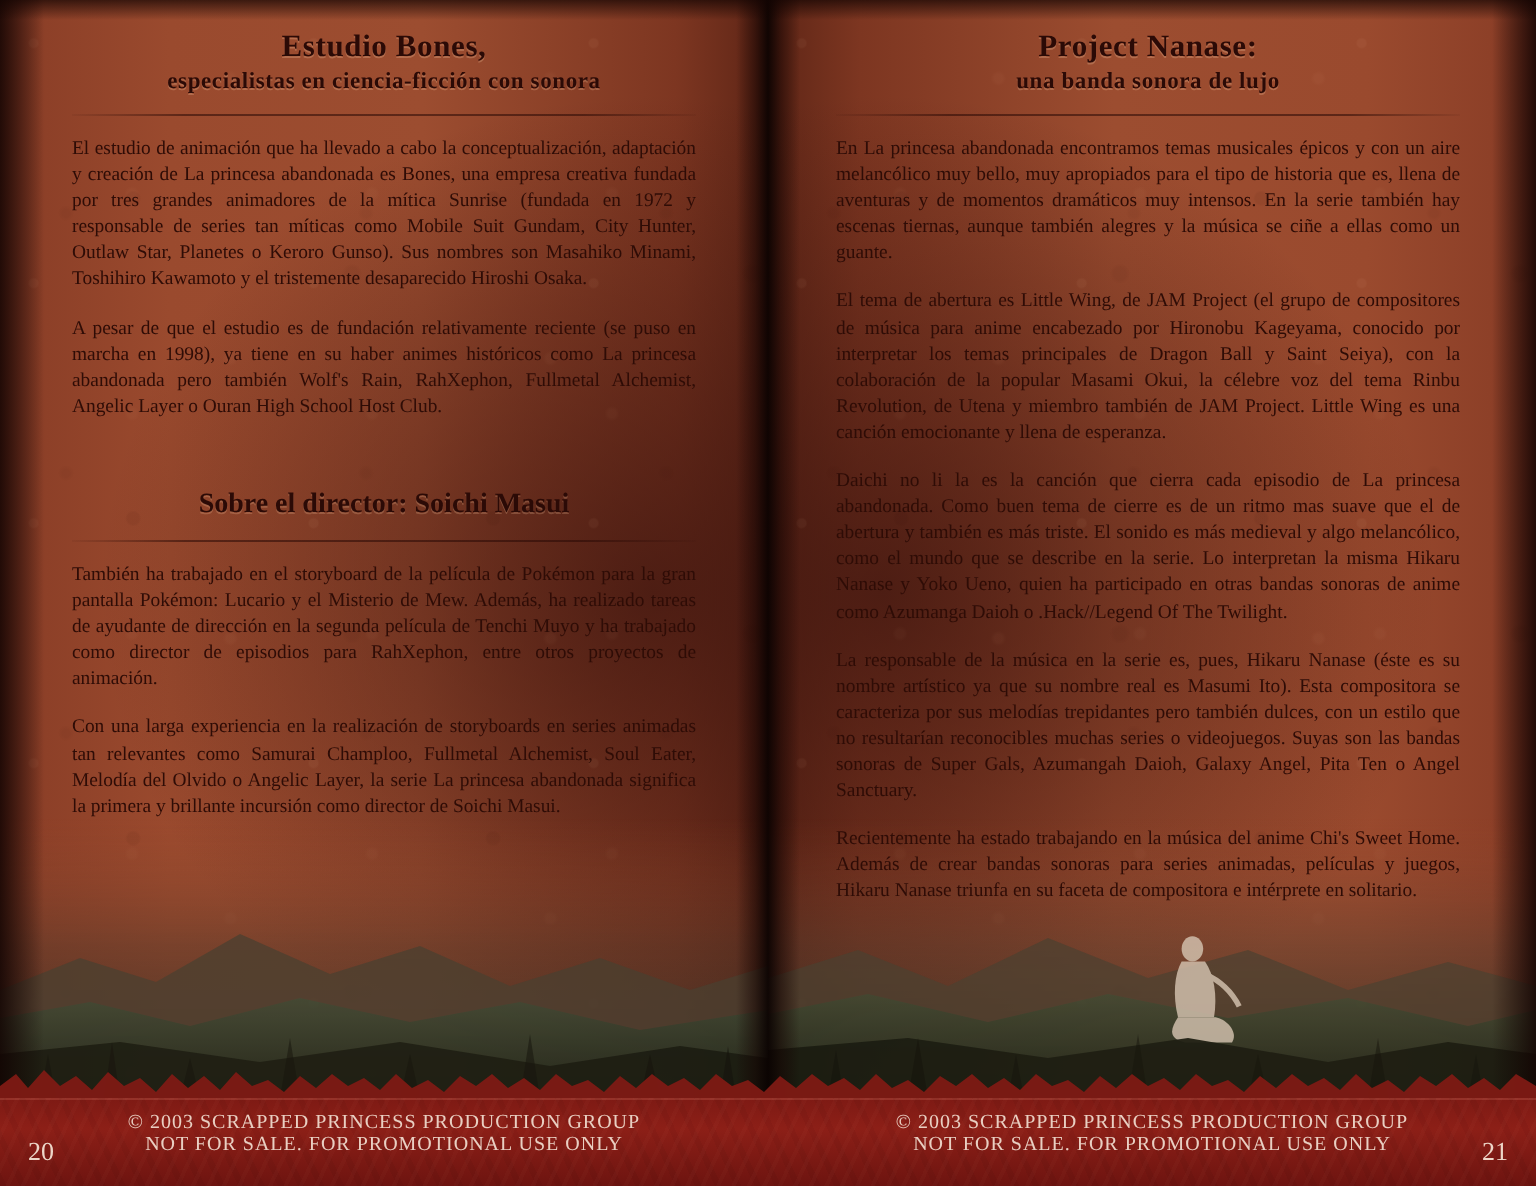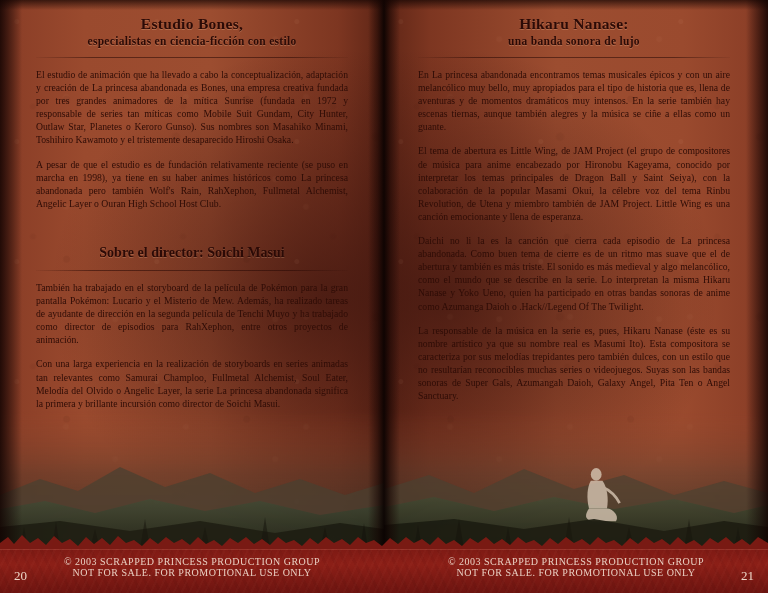--- a/index.html
+++ b/index.html
@@ -282,42 +282,43 @@
       <path d="M240 140 L245 118 L250 140 Z"></path>
       <path d="M300 140 L305 110 L310 140 Z"></path>
       <path d="M350 140 L354 118 L358 140 Z"></path>
     </g>
   </svg>
 
   <div class="col col-left">
     <div style="height:14px"></div>
     <div class="heading">
       <span class="line1">Estudio Bones,</span>
-      <span class="line2">especialistas en ciencia-ficción con estilo</span>
+      <span class="line2">especialistas en ciencia-ficción con sonora</span>
     </div>
     <div class="rule"></div>
     <p class="body">El estudio de animación que ha llevado a cabo la conceptualización, adaptación y creación de La princesa abandonada es Bones, una empresa creativa fundada por tres grandes animadores de la mítica Sunrise (fundada en 1972 y responsable de series tan míticas como Mobile Suit Gundam, City Hunter, Outlaw Star, Planetes o Keroro Gunso). Sus nombres son Masahiko Minami, Toshihiro Kawamoto y el tristemente desaparecido Hiroshi Osaka.</p>
     <p class="body">A pesar de que el estudio es de fundación relativamente reciente (se puso en marcha en 1998), ya tiene en su haber animes históricos como La princesa abandonada pero también Wolf's Rain, RahXephon, Fullmetal Alchemist, Angelic Layer o Ouran High School Host Club.</p>
     <div class="subheading">Sobre el director: Soichi Masui</div>
     <div class="rule"></div>
     <p class="body">También ha trabajado en el storyboard de la película de Pokémon para la gran pantalla Pokémon: Lucario y el Misterio de Mew. Además, ha realizado tareas de ayudante de dirección en la segunda película de Tenchi Muyo y ha trabajado como director de episodios para RahXephon, entre otros proyectos de animación.</p>
     <p class="body">Con una larga experiencia en la realización de storyboards en series animadas tan relevantes como Samurai Champloo, Fullmetal Alchemist, Soul Eater, Melodía del Olvido o Angelic Layer, la serie La princesa abandonada significa la primera y brillante incursión como director de Soichi Masui.</p>
   </div>
 
   <div class="col col-right">
     <div style="height:14px"></div>
     <div class="heading">
-      <span class="line1">Hikaru Nanase:</span>
+      <span class="line1">Project Nanase:</span>
       <span class="line2">una banda sonora de lujo</span>
     </div>
     <div class="rule"></div>
     <p class="body">En La princesa abandonada encontramos temas musicales épicos y con un aire melancólico muy bello, muy apropiados para el tipo de historia que es, llena de aventuras y de momentos dramáticos muy intensos. En la serie también hay escenas tiernas, aunque también alegres y la música se ciñe a ellas como un guante.</p>
     <p class="body">El tema de abertura es Little Wing, de JAM Project (el grupo de compositores de música para anime encabezado por Hironobu Kageyama, conocido por interpretar los temas principales de Dragon Ball y Saint Seiya), con la colaboración de la popular Masami Okui, la célebre voz del tema Rinbu Revolution, de Utena y miembro también de JAM Project. Little Wing es una canción emocionante y llena de esperanza.</p>
     <p class="body">Daichi no li la es la canción que cierra cada episodio de La princesa abandonada. Como buen tema de cierre es de un ritmo mas suave que el de abertura y también es más triste. El sonido es más medieval y algo melancólico, como el mundo que se describe en la serie. Lo interpretan la misma Hikaru Nanase y Yoko Ueno, quien ha participado en otras bandas sonoras de anime como Azumanga Daioh o .Hack//Legend Of The Twilight.</p>
     <p class="body">La responsable de la música en la serie es, pues, Hikaru Nanase (éste es su nombre artístico ya que su nombre real es Masumi Ito). Esta compositora se caracteriza por sus melodías trepidantes pero también dulces, con un estilo que no resultarían reconocibles muchas series o videojuegos. Suyas son las bandas sonoras de Super Gals, Azumangah Daioh, Galaxy Angel, Pita Ten o Angel Sanctuary.</p>
+    <p class="body">Recientemente ha estado trabajando en la música del anime Chi's Sweet Home. Además de crear bandas sonoras para series animadas, películas y juegos, Hikaru Nanase triunfa en su faceta de compositora e intérprete en solitario.</p>
   </div>
 
   <div class="gutter"></div>
   <div class="edge-left"></div>
   <div class="edge-right"></div>
   <div class="edge-top"></div>
 
   <svg class="band-top-fringe" viewBox="0 0 768 18" preserveAspectRatio="none">
     <path d="M0 18 L0 12 L8 6 L14 13 L22 4 L30 12 L38 7 L46 14 L54 5 L62 12 L70 8 L78 15 L86 6 L94 13 L102 7 L110 14 L118 5 L126 12 L134 9 L142 15 L150 7 L158 13 L166 6 L174 12 L182 8 L190 14 L198 6 L206 13 L214 9 L222 15 L230 7 L238 12 L246 6 L254 13 L262 8 L270 14 L278 6 L286 12 L294 9 L302 15 L310 7 L318 13 L326 6 L334 12 L342 8 L350 14 L358 6 L366 12 L374 9 L382 15 L390 7 L398 13 L406 6 L414 12 L422 8 L430 14 L438 6 L446 13 L454 9 L462 15 L470 7 L478 12 L486 6 L494 13 L502 8 L510 14 L518 6 L526 12 L534 9 L542 15 L550 7 L558 13 L566 6 L574 12 L582 8 L590 14 L598 6 L606 12 L614 9 L622 15 L630 7 L638 13 L646 6 L654 12 L662 8 L670 14 L678 6 L686 13 L694 9 L702 15 L710 7 L718 12 L726 6 L734 13 L742 8 L750 14 L758 6 L768 12 L768 18 Z" fill="#7e1a14" opacity="0.95"></path>
   </svg>

